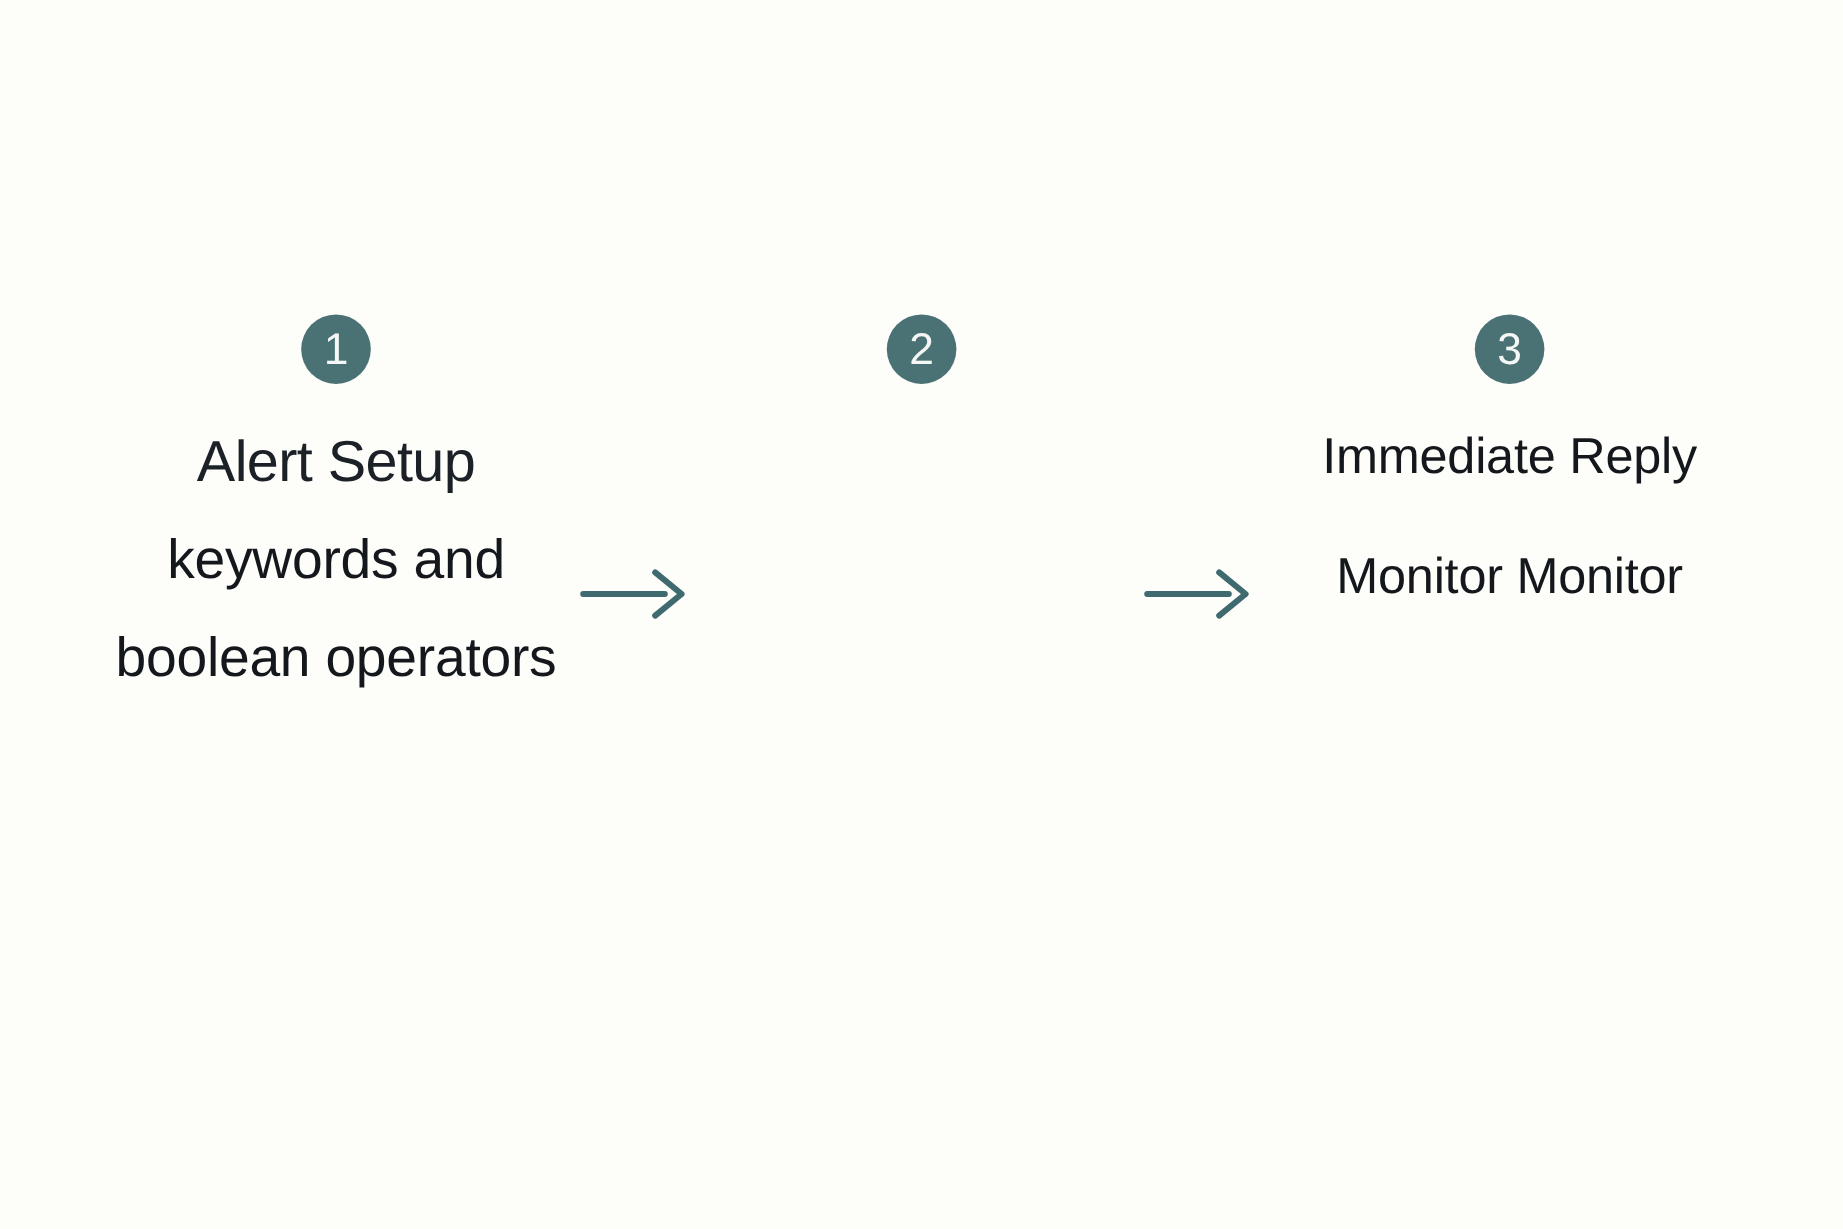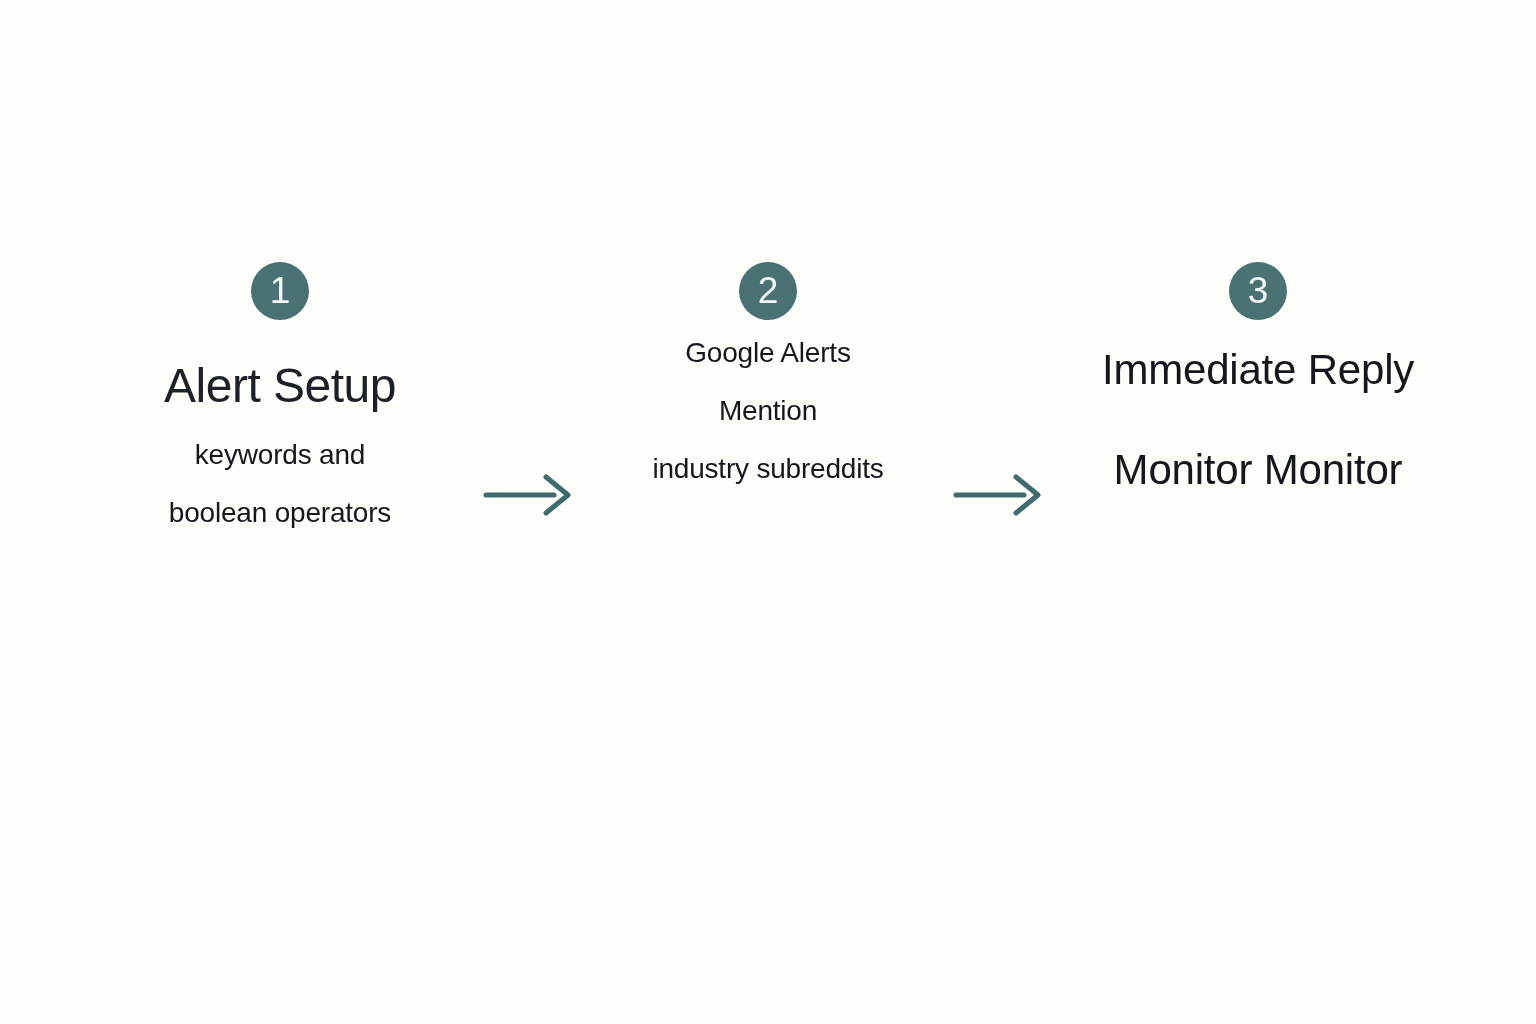--- a/index.html
+++ b/index.html
@@ -57,35 +57,35 @@
     font-size: 48px;
     font-weight: 400;
     color: #1b2127;
     line-height: 72px;
     letter-spacing: -0.5px;
     white-space: pre-line;
   }
 
   .step-body {
     margin-top: 4px;
-    font-size: 28px;
+    font-size: 46px;
     font-weight: 400;
     color: #14181c;
-    line-height: 58px;
+    line-height: 81px;
     letter-spacing: -0.2px;
     white-space: nowrap;
   }
 
   .step-body.wrapped {
     white-space: pre-line;
   }
 
   
   .step-items {
-    margin-top: 22px;
+    margin-top: 32px;
     display: flex;
     flex-direction: column;
     align-items: center;
     gap: 44px;
   }
   .step-item {
     font-size: 42px;
     font-weight: 400;
     color: #14181c;
     line-height: 56px;
@@ -117,23 +117,20 @@
 
   <div class="arrow arrow-1">
     <svg width="92" height="46" viewBox="0 0 92 46">
       <line x1="4" y1="23" x2="72" y2="23" stroke="#3f6b70" stroke-width="5" stroke-linecap="round"></line>
       <polyline points="64,5 86,23 64,41" fill="none" stroke="#3f6b70" stroke-width="5" stroke-linecap="round" stroke-linejoin="round"></polyline>
     </svg>
   </div>
 
   <div class="step step-2">
     <div class="badge">2</div>
-    <div class="step-body wrapped">Google Alerts
-Mention
-industry subreddits</div>
   </div>
 
   <div class="arrow arrow-2">
     <svg width="92" height="46" viewBox="0 0 92 46">
       <line x1="4" y1="23" x2="72" y2="23" stroke="#3f6b70" stroke-width="5" stroke-linecap="round"></line>
       <polyline points="64,5 86,23 64,41" fill="none" stroke="#3f6b70" stroke-width="5" stroke-linecap="round" stroke-linejoin="round"></polyline>
     </svg>
   </div>
 
   <div class="step step-3">

